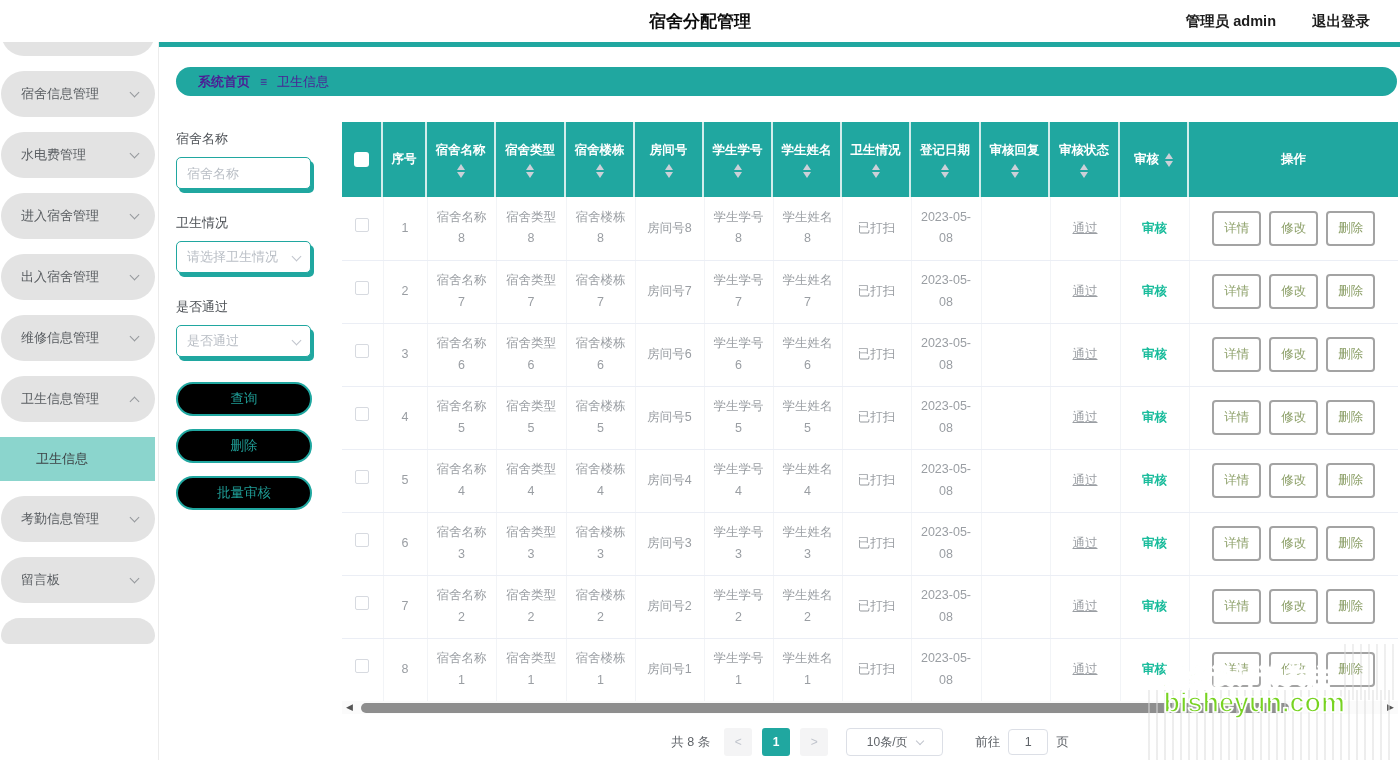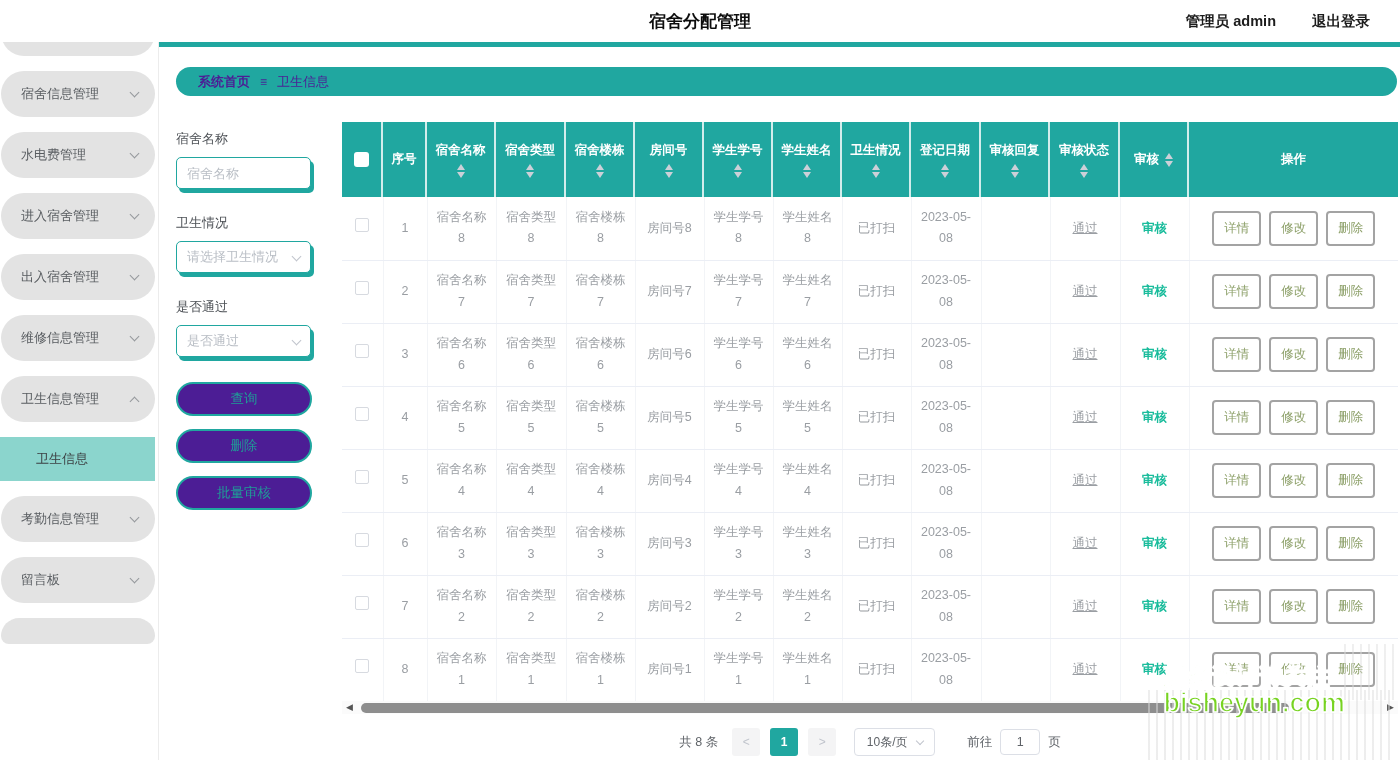--- a/index.html
+++ b/index.html
@@ -48,21 +48,21 @@
   .f-input, .f-select {
     width:135px; height:32px; border:1.5px solid #20a7a0; border-radius:5px; background:#fff;
     box-shadow:3px 4px 0 0 #20a7a0; margin-bottom:25px;
     font-size:13px; color:#606266; padding:0 10px; outline:none;
     font-family:"Liberation Sans","DejaVu Sans",sans-serif;
   }
   .f-input::placeholder { color:#b9bec5; }
   .f-select { display:flex; align-items:center; justify-content:space-between; color:#b9bec5; cursor:pointer; }
   .f-select .chev { border-color:#c0c4cc; margin-top:-2px; }
   .f-btn {
-    width:136px; height:34px; border:2px solid #20a7a0; border-radius:18px; background:#4c1d95;
+    width:136px; height:34px; border:2px solid #20a7a0; border-radius:18px; background:#000000;
     color:#1f9e97; font-size:13.5px; display:flex; align-items:center; justify-content:center;
     margin-bottom:13px; cursor:pointer;
   }
 
   
   .tablewrap { position:absolute; left:342px; top:122px; width:1056px; z-index:2; }
   table { border-collapse:collapse; table-layout:fixed; width:1056px; }
   thead th { background:#20a7a0; padding:0; height:75px; position:relative; }
   thead th .hcell {
     display:flex; flex-direction:column; align-items:center; justify-content:center; gap:5px;
@@ -98,21 +98,21 @@
 
   
   .pager {
     position:absolute; left:160px; top:727px; width:1240px; height:30px; z-index:2;
     display:flex; align-items:center; justify-content:center; gap:10px;
     font-size:12.5px; color:#5f6368; transform:translateX(90px);
   }
   .pg-total { margin-right:4px; }
   .pg-btn { min-width:28px; height:28px; border-radius:3px; background:#f4f4f5; color:#c0c4cc; display:flex; align-items:center; justify-content:center; font-size:12px; cursor:pointer; }
   .pg-btn.active { background:#20a7a0; color:#fff; font-weight:bold; cursor:default; }
-  .pg-size { width:81px; height:28px; border:1px solid #dcdfe6; border-radius:4px; display:flex; align-items:center; justify-content:center; gap:9px; font-size:12px; color:#5f6368; margin:8px 8px; cursor:pointer; }
+  .pg-size { width:97px; height:28px; border:1px solid #dcdfe6; border-radius:4px; display:flex; align-items:center; justify-content:center; gap:9px; font-size:12px; color:#5f6368; margin:8px 8px; cursor:pointer; }
   .pg-size .chev { border-color:#c0c4cc; margin-top:-2px; width:6px; height:6px; }
   .pg-goto { display:flex; align-items:center; gap:8px; margin-left:14px; }
   .pg-goto input { width:40px; height:26px; border:1px solid #dcdfe6; border-radius:4px; text-align:center; font-size:12.5px; color:#5f6368; outline:none; font-family:inherit; }
 
   
   .hatch-a { position:absolute; right:6px; bottom:0; width:246px; height:70px; z-index:3; opacity:.5;
     background:repeating-linear-gradient(90deg,#dcdcdc 0 2px,transparent 2px 8px); }
   .hatch-b { position:absolute; right:0; bottom:60px; width:56px; height:56px; z-index:3; opacity:.45;
     background:repeating-linear-gradient(90deg,#dcdcdc 0 2px,transparent 2px 8px); }
   .watermark { position:absolute; right:55px; bottom:42px; z-index:6; line-height:1.08; text-align:left;

